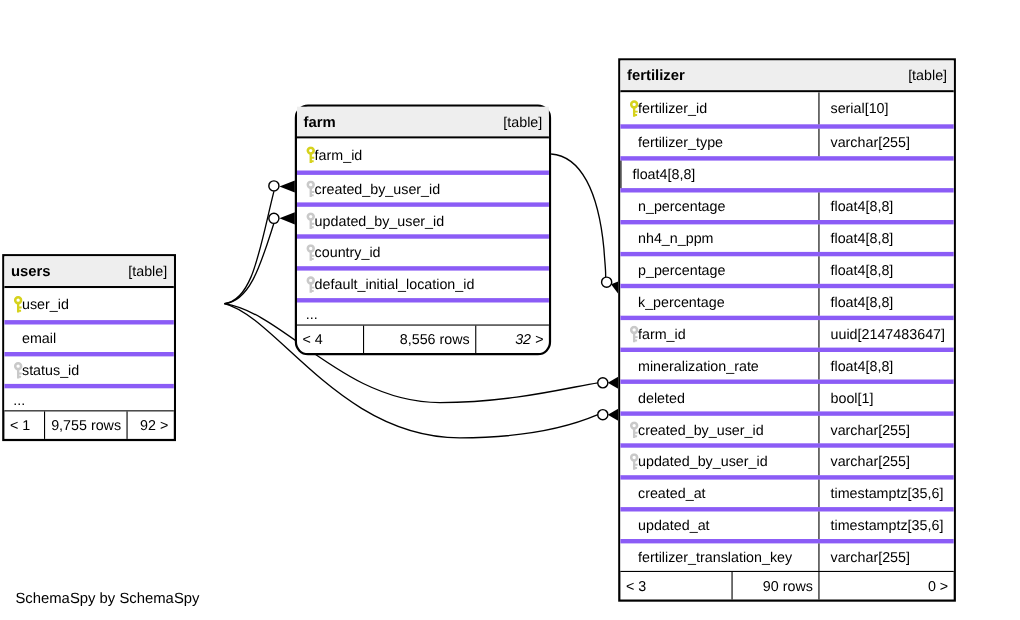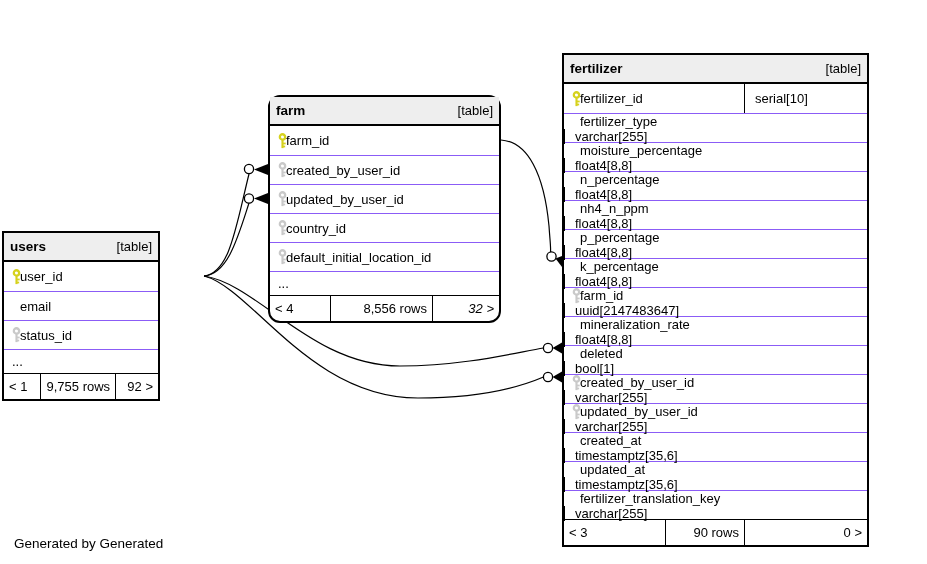--- a/index.html
+++ b/index.html
@@ -11,21 +11,21 @@
   #table-farm{left:268px;top:95px;width:233px;border-radius:12px;}
   #table-fertilizer{left:562px;top:29px;width:307px;margin-top:24px;}
 
   .t-header{display:flex;justify-content:space-between;align-items:center;height:29px;
             background:var(--header-bg,#eee);border-bottom:2px solid #000;
             padding:0 6px;box-sizing:border-box;cursor:pointer;}
   .t-name{font-weight:bold;font-size:13.5px;}
   .t-tag{font-size:13px;padding-left:12px;}
 
   .c-row{display:flex;align-items:stretch;height:29px;box-sizing:border-box;background:#fff;}
-  .c-row + .c-row{border-top:1px solid #8b5cf6;flex-direction:column;}
+  .c-row + .c-row{border-top:4px solid #8b5cf6;}
   .c-name{flex:1;display:flex;align-items:center;padding-left:16px;position:relative;
           font-size:13px;white-space:nowrap;}
   .key{position:absolute;left:7px;top:50%;transform:translateY(-50%);line-height:0;}
   .c-type{width:123px;border-left:1px solid #000;display:flex;align-items:center;
           padding-left:10px;font-size:13px;box-sizing:border-box;white-space:nowrap;}
   .c-row.ellipsis{height:24px;}
   .c-row.ellipsis .c-name{padding-left:8px;}
 
   .t-footer{display:flex;height:26px;border-top:1px solid #000;box-sizing:border-box;font-size:13px;}
   .f-cell{display:flex;align-items:center;padding:0 5px;box-sizing:border-box;white-space:nowrap;}
@@ -210,23 +210,20 @@
           </span>
           <span class="c-type">serial[10]</span>
         </div>
         <div class="c-row">
           <span class="c-name">
             <span>fertilizer_type</span>
           </span>
           <span class="c-type">varchar[255]</span>
         </div>
         <div class="c-row">
-          <span class="c-name">
-            <span>moisture_percentage</span>
-          </span>
           <span class="c-type">float4[8,8]</span>
         </div>
         <div class="c-row">
           <span class="c-name">
             <span>n_percentage</span>
           </span>
           <span class="c-type">float4[8,8]</span>
         </div>
         <div class="c-row">
           <span class="c-name">
@@ -313,14 +310,14 @@
           <span class="c-type">varchar[255]</span>
         </div>
       </div>
     <div class="t-footer">
       <span class="f-cell f-left">&lt; 3</span>
       <span class="f-cell f-mid">90 rows</span>
       <span class="f-cell f-right">0 &gt;</span>
     </div>
   </div>
 
-  <div id="caption">Generated by Generated</div>
+  <div id="caption">SchemaSpy by SchemaSpy</div>
 </div>
 
 </body></html>

